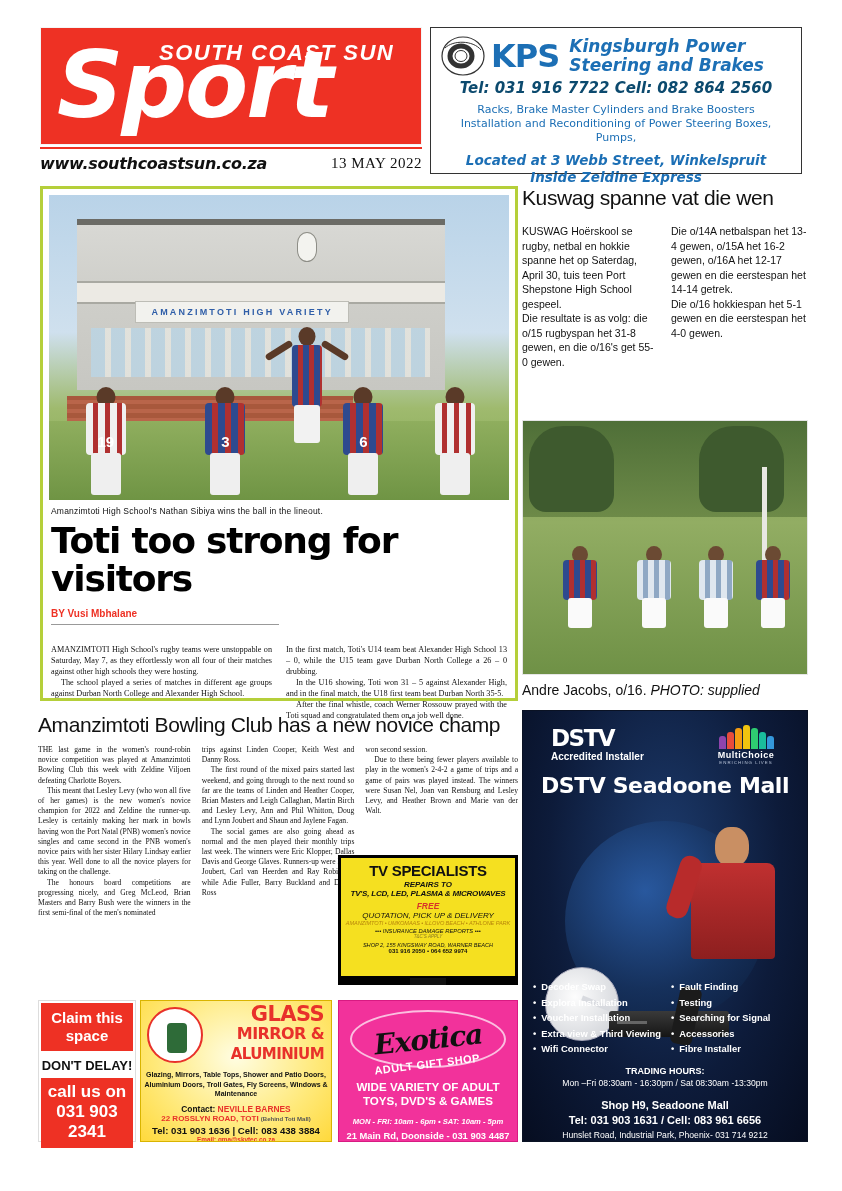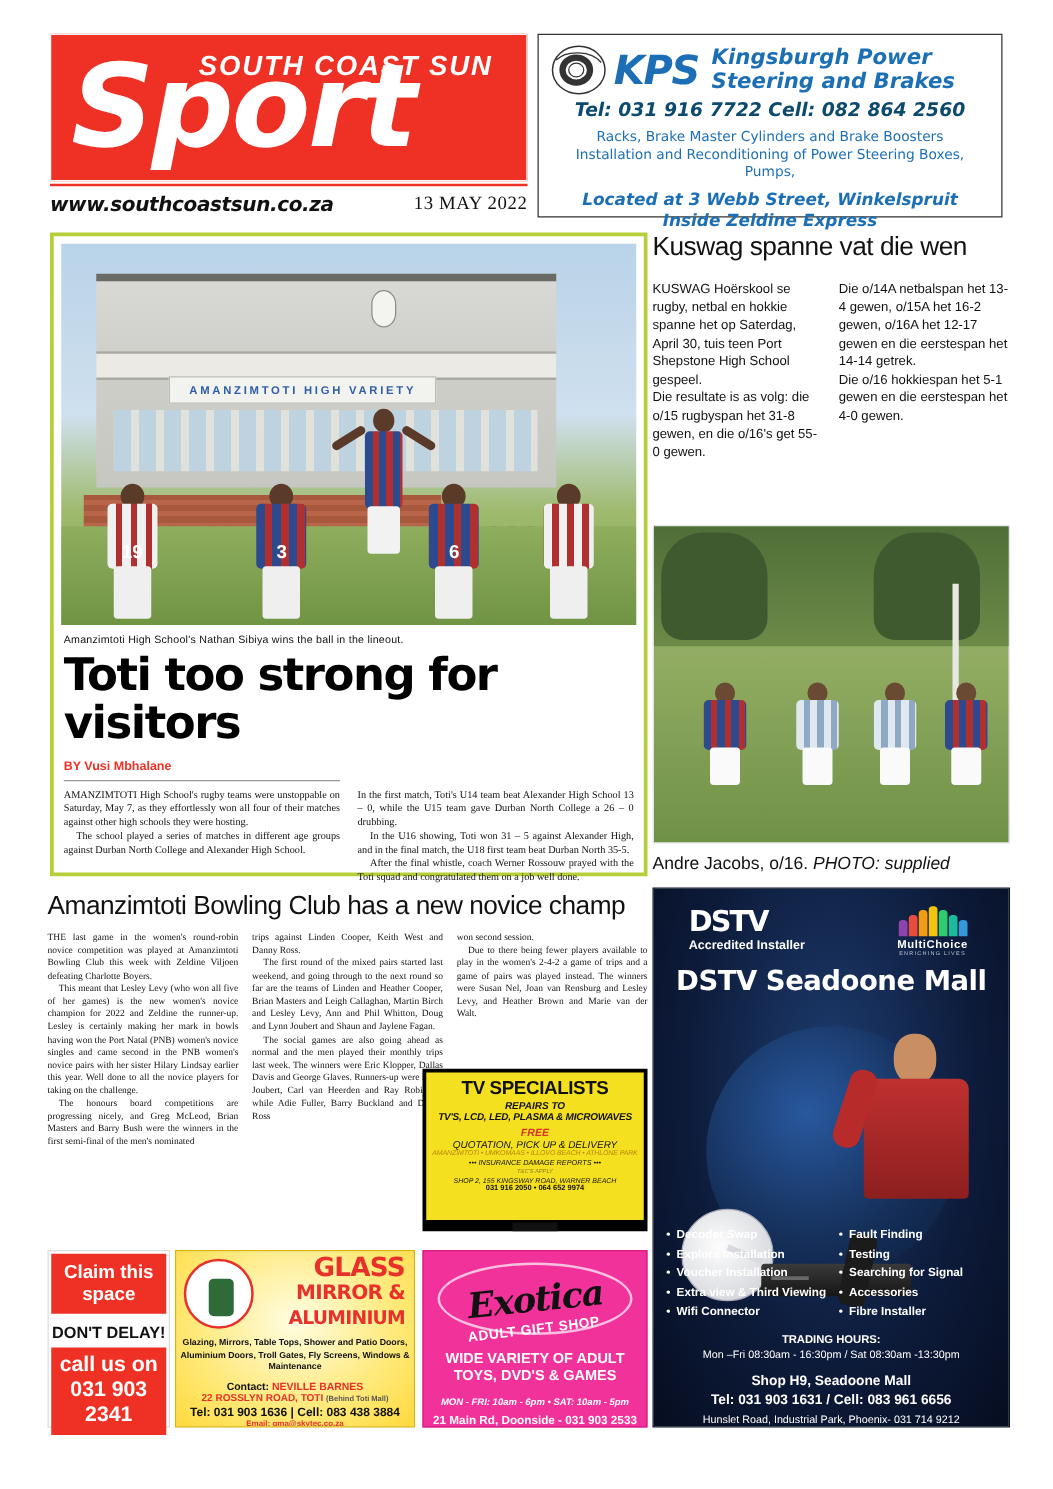--- a/index.html
+++ b/index.html
@@ -39,21 +39,21 @@
   .mast-date { font-size: 15px; color:#111; font-family:"Liberation Serif", serif; letter-spacing: .5px; }
 
   
   .kps {
     position: absolute; left: 430px; top: 27px; width: 372px; height: 147px;
     border: 1px solid #333; background:#fff; padding: 6px 8px;
   }
   .kps-top { display:flex; align-items:center; gap: 4px; }
   .kps-logo-wrap { width: 48px; height: 44px; flex: 0 0 48px; position: relative; }
   .kps-abbr {
-    font-size: 32px; font-weight: 700; font-style: italic; color:#1c6fb5;
+    font-size: 32px; font-weight: 700; color:#1c6fb5;
     font-family:"DejaVu Sans", sans-serif; letter-spacing: -1px; line-height: 34px;
   }
   .kps-name {
     font-size: 17px; font-weight: 700; font-style: italic; color:#1c6fb5;
     font-family:"DejaVu Sans", sans-serif; line-height: 19px; margin-left: 6px;
   }
   .kps-tel {
     text-align:center; font-size: 15px; font-weight:700; font-style: italic;
     color:#0c4a6e; font-family:"DejaVu Sans", sans-serif; margin-top: 1px;
   }
@@ -513,21 +513,21 @@
         </div>
         <div class="pf" style="left:84%;">
           <div class="h"></div>
           <div class="t stripe-white"></div>
           <div class="l"></div>
         </div>
       </div>
     </div>
     <div class="caption-main">Amanzimtoti High School's Nathan Sibiya wins the ball in the lineout.</div>
     <div class="headline-main">Toti too strong for visitors</div>
-    <div style="display:flex; gap:14px; padding:0 2px;">
+    <div style="display:flex; gap:14px; padding:0 2px;flex-direction:column;">
       <div style="width:50%;">
         <div class="byline">BY Vusi Mbhalane</div>
         <div class="rule-thin"></div>
       </div>
       <div style="width:50%;"></div>
     </div>
     <div class="body-cols">
       <div class="body-col">
         <p>AMANZIMTOTI High School's rugby teams were unstoppable on Saturday, May 7, as they effortlessly won all four of their matches against other high schools they were hosting.</p>
         <p>The school played a series of matches in different age groups against Durban North College and Alexander High School.</p>
@@ -696,16 +696,16 @@
   <div class="exotica">
     <div class="exo-oval">
       <span class="exo-name">Exotica</span>
       <span class="exo-sub">ADULT GIFT SHOP</span>
     </div>
     <div class="exo-line1">
       <div>WIDE VARIETY OF ADULT</div>
       <div>TOYS, DVD'S &amp; GAMES</div>
     </div>
     <div class="exo-hours">MON - FRI: 10am - 6pm • SAT: 10am - 5pm</div>
-    <div class="exo-addr">21 Main Rd, Doonside - 031 903 2533</div>
+    <div class="exo-addr">21 Main Rd, Doonside - 031 903 4487</div>
   </div>
 
 </div>
 
 </body></html>

